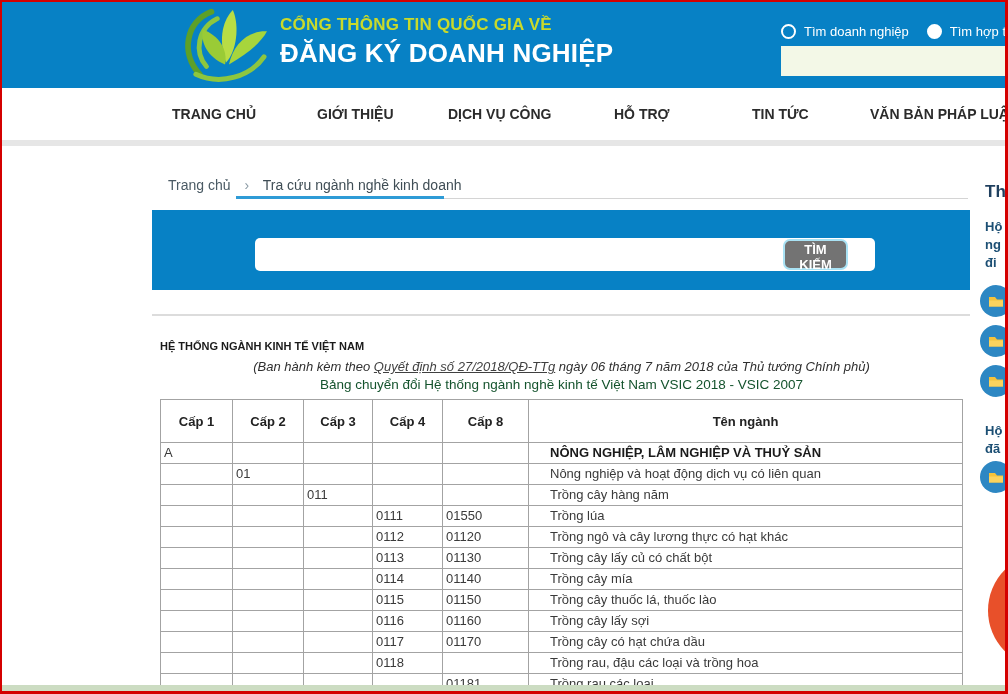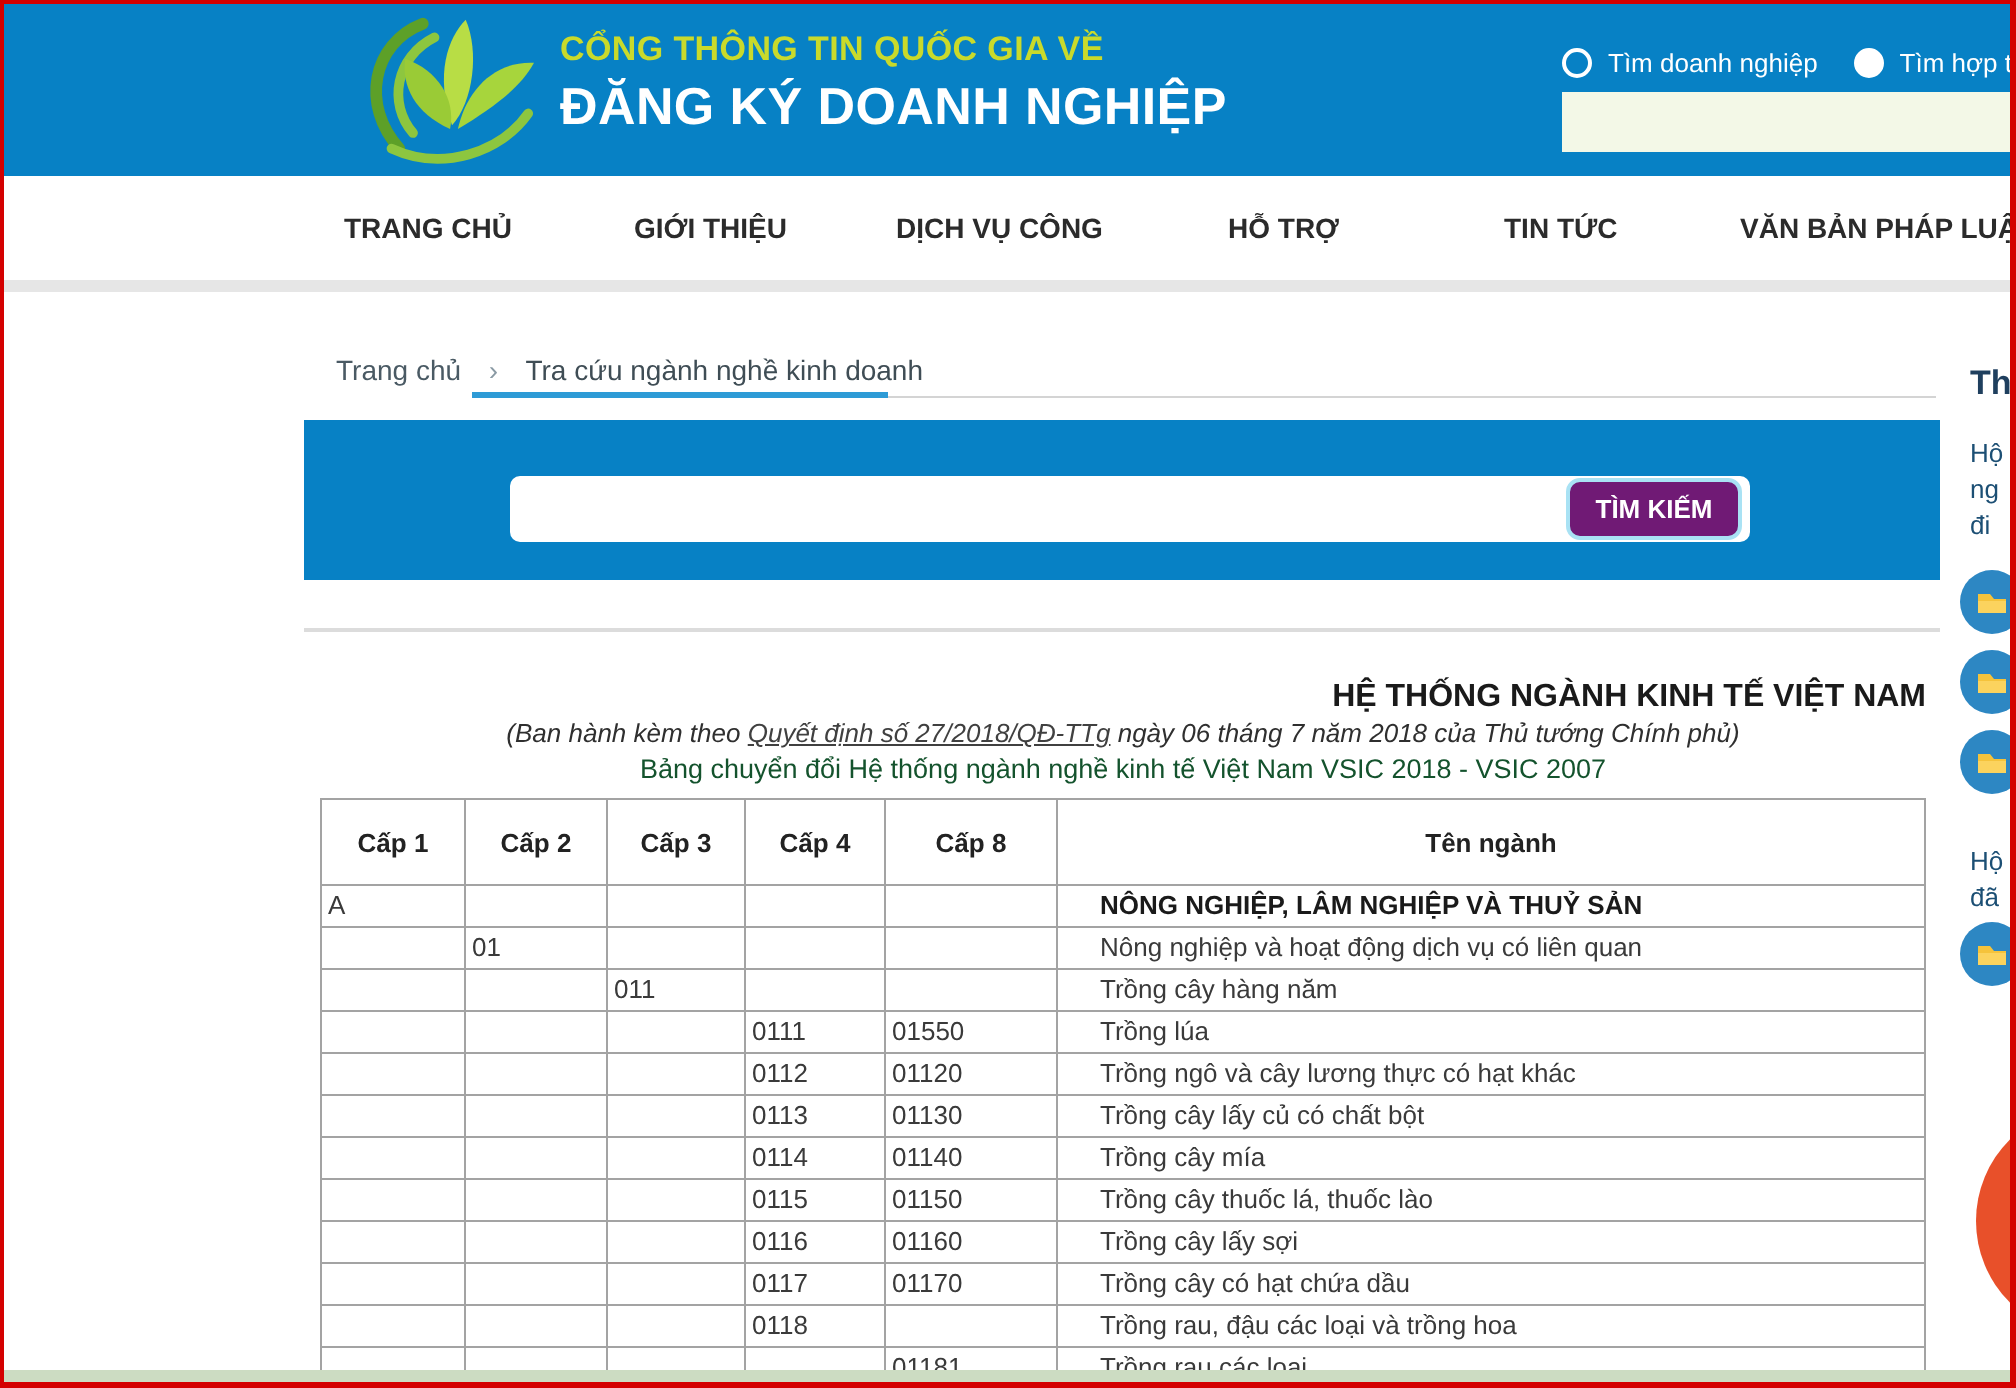--- a/index.html
+++ b/index.html
@@ -34,42 +34,42 @@
   .breadcrumb { position:absolute; left:168px; top:177px; font-size:14px; color:#5f6e77; white-space:nowrap; }
   .crumb-home { color:#4a5a64; cursor:pointer; }
   .crumb-sep { margin:0 10px; color:#8a9aa4; }
   .crumb-current { color:#3f4d55; }
   .crumb-line-gray { position:absolute; left:236px; top:198px; width:732px; height:1px; background:#d4d4d4; }
   .crumb-line-blue { position:absolute; left:236px; top:196px; width:208px; height:3px; background:#2e9bd6; }
 
   
   .search-band { position:absolute; left:152px; top:210px; width:818px; height:80px; background:#0781c5; }
   .band-input { position:absolute; left:255px; top:238px; width:620px; height:33px; background:#ffffff; border:none; outline:none; border-radius:5px; padding:0 10px; box-sizing:border-box; font-size:14px; }
-  .band-button { position:absolute; left:783px; top:239px; width:88px; height:31px; background:#701a75; border:2px solid #a9e2f4; border-radius:7px; color:#ffffff; font-weight:700; font-size:13px; font-family:"Liberation Sans", sans-serif; cursor:pointer; box-sizing:border-box; }
+  .band-button { position:absolute; left:783px; top:239px; width:65px; height:31px; background:#737373; border:2px solid #a9e2f4; border-radius:7px; color:#ffffff; font-weight:700; font-size:13px; font-family:"Liberation Sans", sans-serif; cursor:pointer; box-sizing:border-box; }
   .band-divider { position:absolute; left:152px; top:314px; width:818px; height:2px; background:#dcdcdc; }
 
   
-  .doc-title { position:absolute; left:160px; top:340px; width:803px; text-align:right; font-size:16px; font-weight:700; color:#1a1a1a; }
+  .doc-title { position:absolute; left:160px; top:340px; width:803px; text-align:left; font-size:11px; font-weight:700; color:#1a1a1a; }
   .doc-subtitle { position:absolute; left:120px; top:359px; width:883px; text-align:center; font-size:13px; font-style:italic; color:#2f2f2f; }
   .doc-subtitle a, .doc-link { color:#14532d; }
   .subtitle-link { color:#404040; text-decoration:underline; cursor:pointer; }
   .doc-link { position:absolute; left:160px; top:377px; width:803px; text-align:center; font-size:13.5px; cursor:pointer; }
 
   
   .sector-table { position:absolute; left:160px; top:399px; border-collapse:collapse; table-layout:fixed; width:803px; }
   .sector-table th, .sector-table td { border:1px solid #a3a3a3; overflow:hidden; white-space:nowrap; }
   .sector-table th { height:40px; font-size:13px; font-weight:700; color:#222222; text-align:center; background:#ffffff; }
   .sector-table td { height:20px; font-size:13px; color:#3a3a3a; padding:0 3px; line-height:20px; vertical-align:middle; }
   .sector-table td:last-child { padding-left:21px; }
   .bold-row td:last-child { font-weight:700; color:#1a1a1a; }
 
   
   .sidebar-clip { position:absolute; left:978px; top:170px; width:27px; height:521px; overflow:hidden; }
   .sb-heading { position:absolute; left:7px; top:12px; font-size:17px; font-weight:700; color:#1f3f5e; white-space:nowrap; }
-  .sb-text { position:absolute; left:7px; font-size:13px; font-weight:400; color:#1c4f74; white-space:nowrap; }
+  .sb-text { position:absolute; left:7px; font-size:13px; font-weight:700; color:#1c4f74; white-space:nowrap; }
   .sb-icon { position:absolute; left:2px; width:32px; height:32px; cursor:pointer; }
   .support-bubble { position:absolute; left:10px; top:383px; width:115px; height:115px; border-radius:50%; background:#e8502a; cursor:pointer; }
 </style>
 </head>
 <body>
 
 <div class="page">
 
   <div class="site-header">
     <svg class="logo" viewBox="0 0 100 82">

